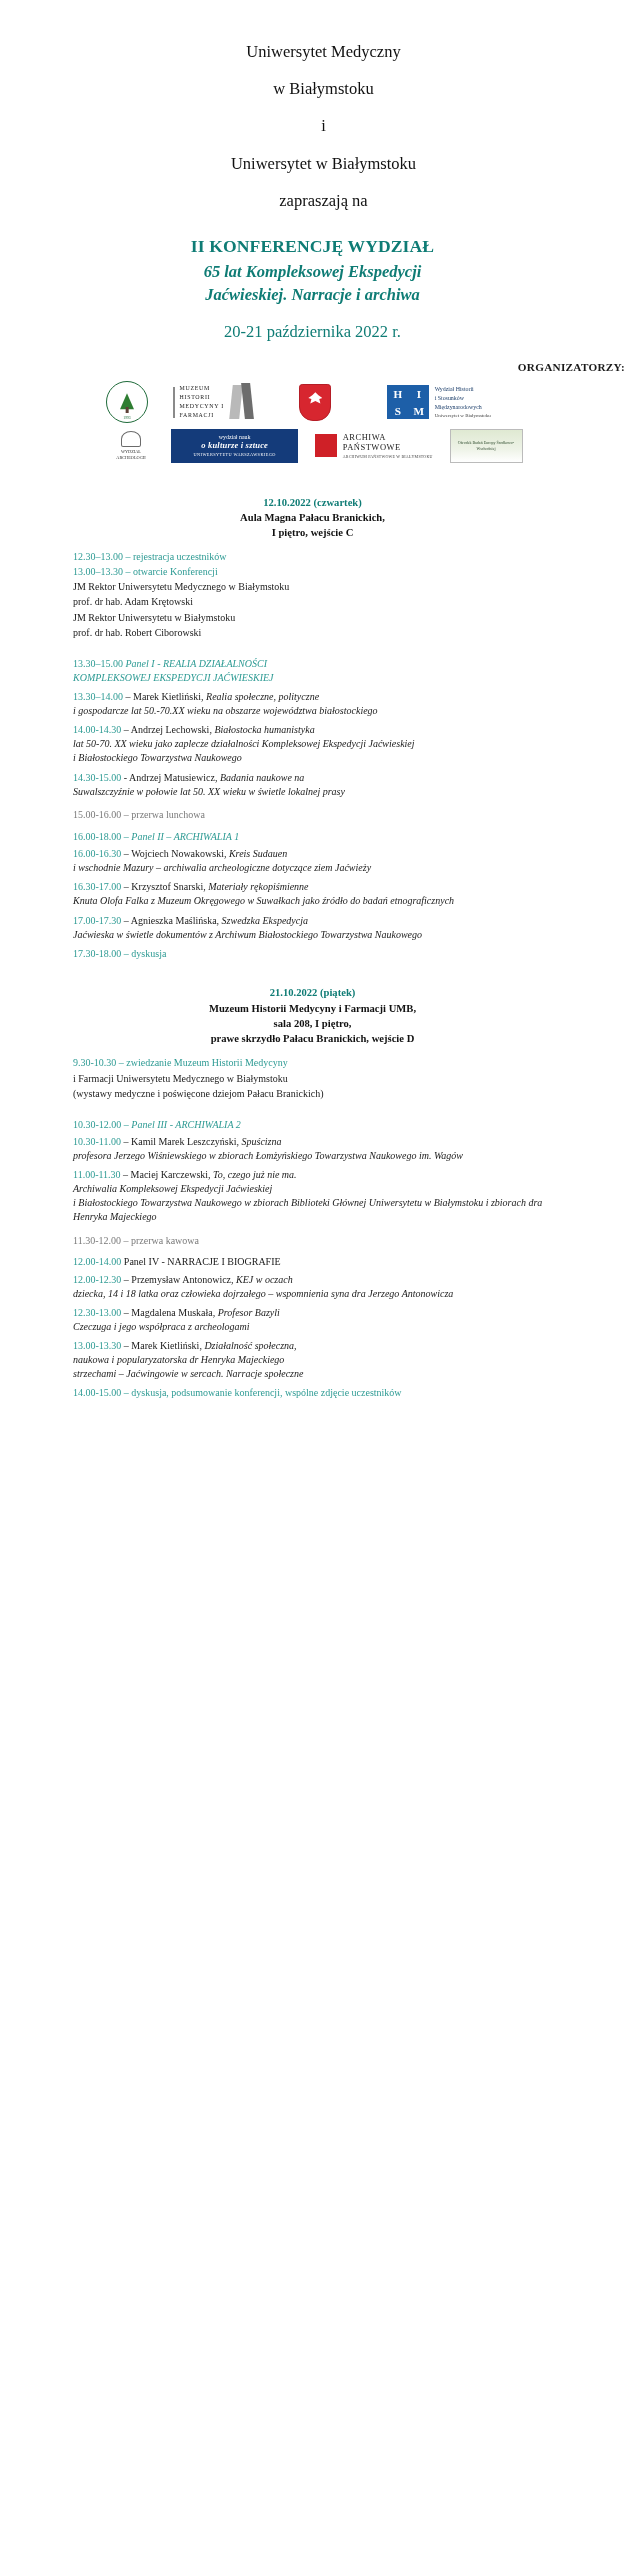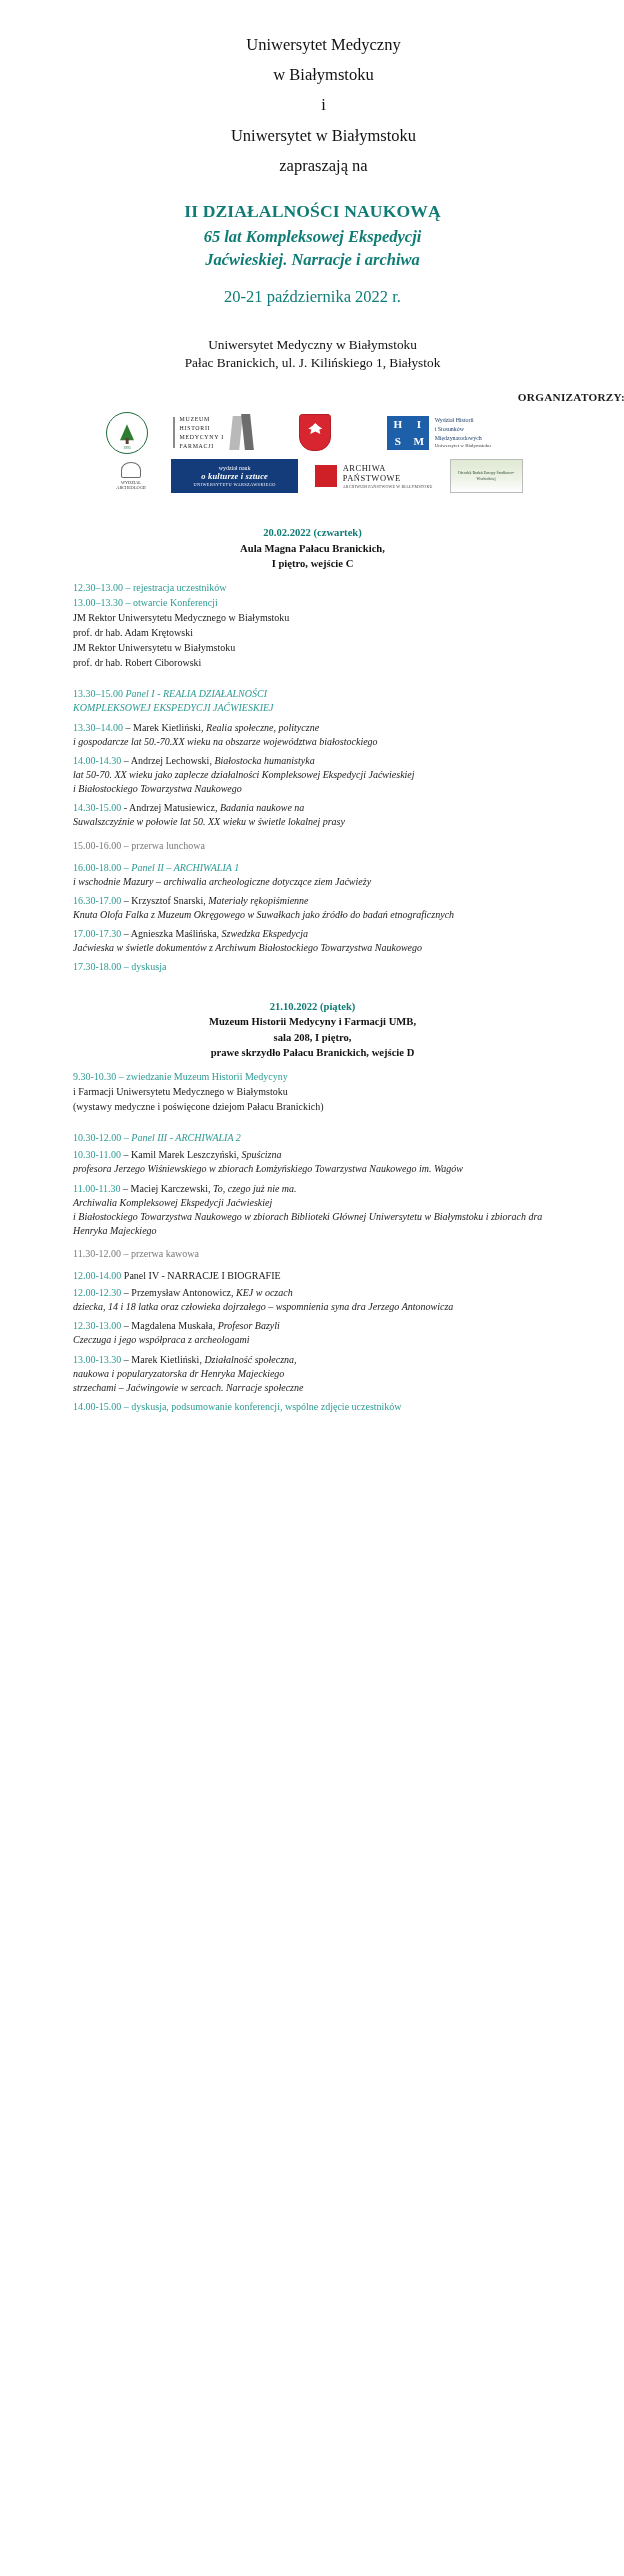--- a/index.html
+++ b/index.html
@@ -19,21 +19,21 @@
     box-sizing: border-box;
   }
 
   
   .invite {
     text-align: center;
     font-size: 16.5px;
     line-height: 1.30;
     color: #111111;
   }
-  .invite div { margin: 9px; padding-left: 22px; }
+  .invite div { margin: 16px; padding-left: 22px; }
 
   .conf-title {
     margin-top: 24.5px;
     text-align: center;
     font-size: 17.6px;
     font-weight: bold;
     color: #0f7c75;
     letter-spacing: 0.1px;
   }
   .conf-sub {
@@ -277,32 +277,28 @@
 <div class="page">
 
   <div class="invite">
     <div>Uniwersytet Medyczny</div>
     <div>w Białymstoku</div>
     <div>i</div>
     <div>Uniwersytet w Białymstoku</div>
     <div>zapraszają  na</div>
   </div>
 
-  <div class="conf-title">II DZIAŁALNOŚCI NAUKOWĄ</div>
+  <div class="conf-title">II KONFERENCJĘ WYDZIAŁ</div>
   <div class="conf-sub">
     <div>65 lat Kompleksowej Ekspedycji</div>
     <div>Jaćwieskiej. Narracje i archiwa</div>
   </div>
 
   <div class="conf-date">20-21 października 2022 r.</div>
 
-  <div class="venue">
-    <div>Uniwersytet Medyczny w Białymstoku</div>
-    <div>Pałac Branickich, ul. J. Kilińskiego 1, Białystok</div>
-  </div>
 
   <div class="organizers-label">ORGANIZATORZY:</div>
 
   <div class="logos">
     <div class="logo-row">
 
       <div class="logo logo-circle-emblem">
         <div class="tree"></div>
         <div class="trunk"></div>
         <div class="yr">1993</div>
@@ -369,21 +365,21 @@
         <span>Ośrodek Badań Europy Środkowo-Wschodniej</span>
       </div>
     </div>
   </div>
 
   <div class="program">
 
     <div class="gap-m"></div>
 
     <div class="day-head">
-      <div class="dayline">20.02.2022 (czwartek)</div>
+      <div class="dayline">12.10.2022 (czwartek)</div>
       <div class="place">Aula Magna Pałacu Branickich,</div>
       <div class="place">I piętro, wejście C</div>
     </div>
 
     <div class="block">
       <div class="entry teal">
         <span>12.30–13.00</span><span> – </span><span>rejestracja uczestników</span>
       </div>
       <div class="entry teal">
         <span>13.00–13.30</span><span> – </span><span>otwarcie Konferencji</span>
@@ -427,20 +423,25 @@
     </div>
 
     <div class="break-line">15.00-16.00 – przerwa lunchowa</div>
 
     <div class="block">
       <div class="teal it">
         <span class="teal" style="font-style:normal">16.00-18.00</span>
         <span>– Panel II – ARCHIWALIA 1</span>
       </div>
 
+      <div class="entry" style="margin-top:3.2px">
+        <span class="teal">16.00-16.30</span>
+        <span class="dark">– Wojciech Nowakowski,</span>
+        <span class="dark it">Kreis Sudauen</span>
+      </div>
       <div class="dark it">i wschodnie Mazury – archiwalia archeologiczne dotyczące ziem Jaćwieży</div>
 
       <div class="entry" style="margin-top:5.3px">
         <span class="teal">16.30-17.00</span>
         <span class="dark">– Krzysztof Snarski,</span>
         <span class="dark it">Materiały rękopiśmienne</span>
       </div>
       <div class="dark it">Knuta Olofa Falka z Muzeum Okręgowego w Suwałkach jako źródło do badań etnograficznych</div>
 
       <div class="entry" style="margin-top:5.3px">

